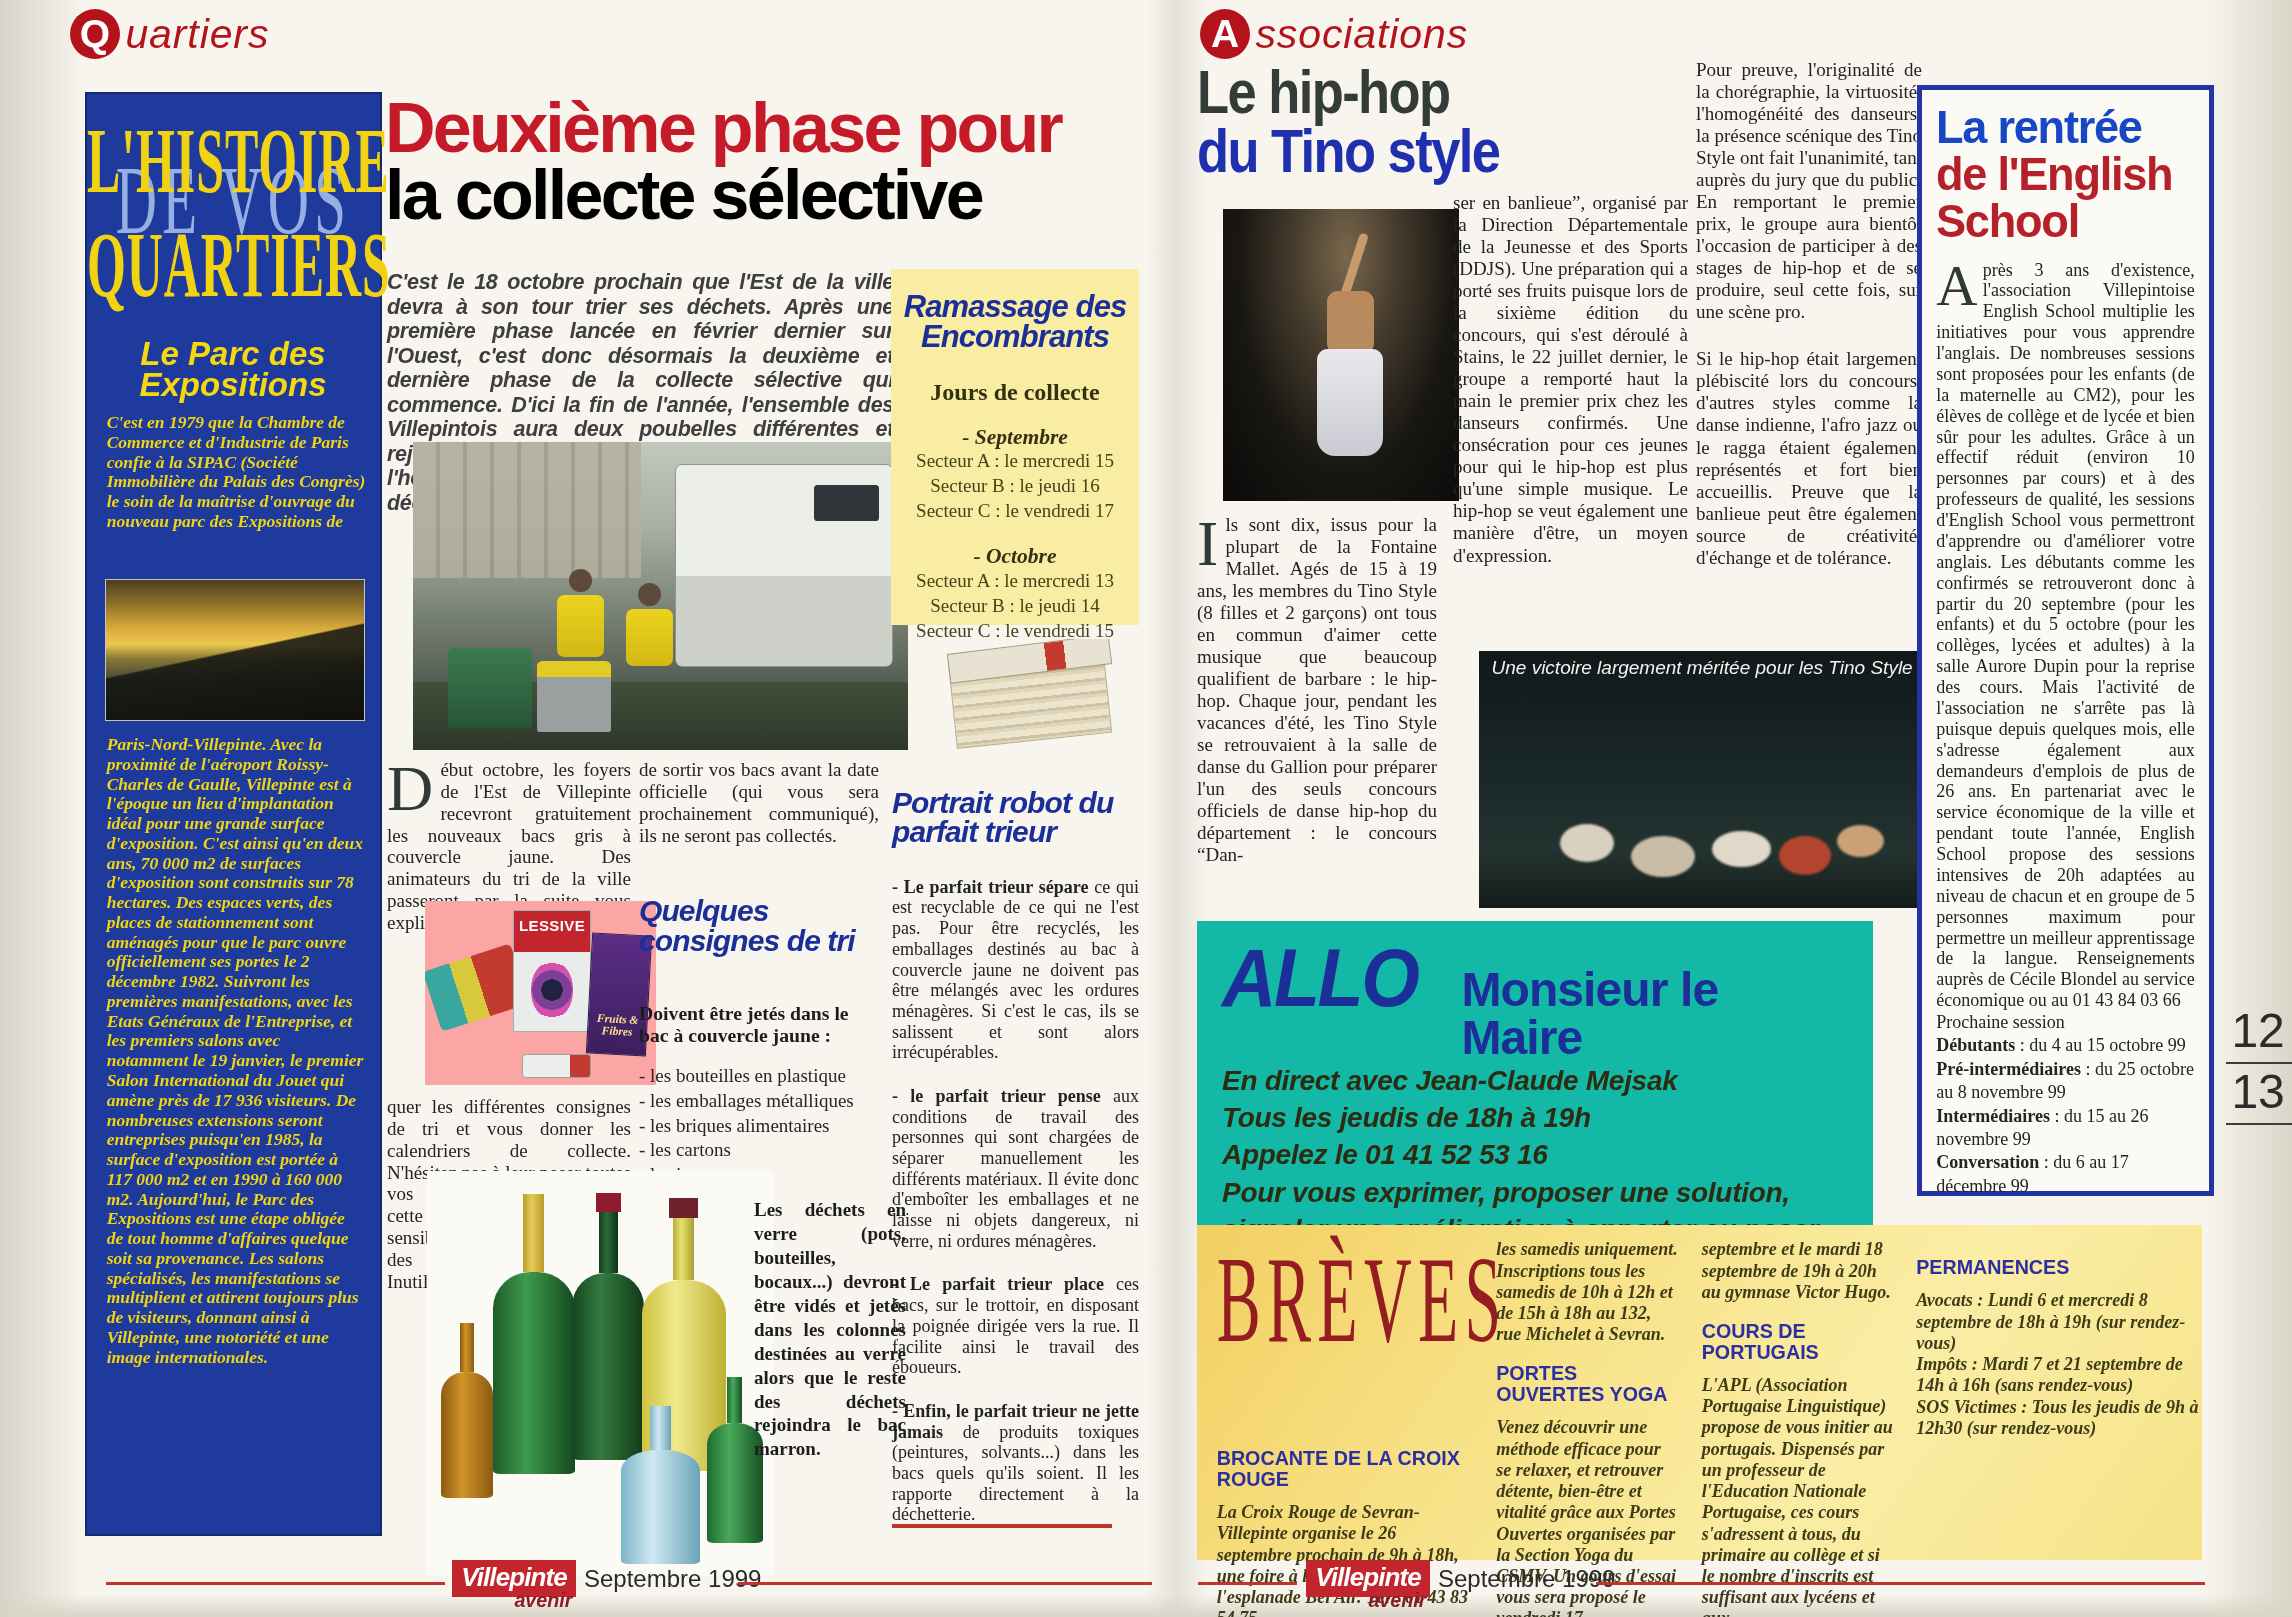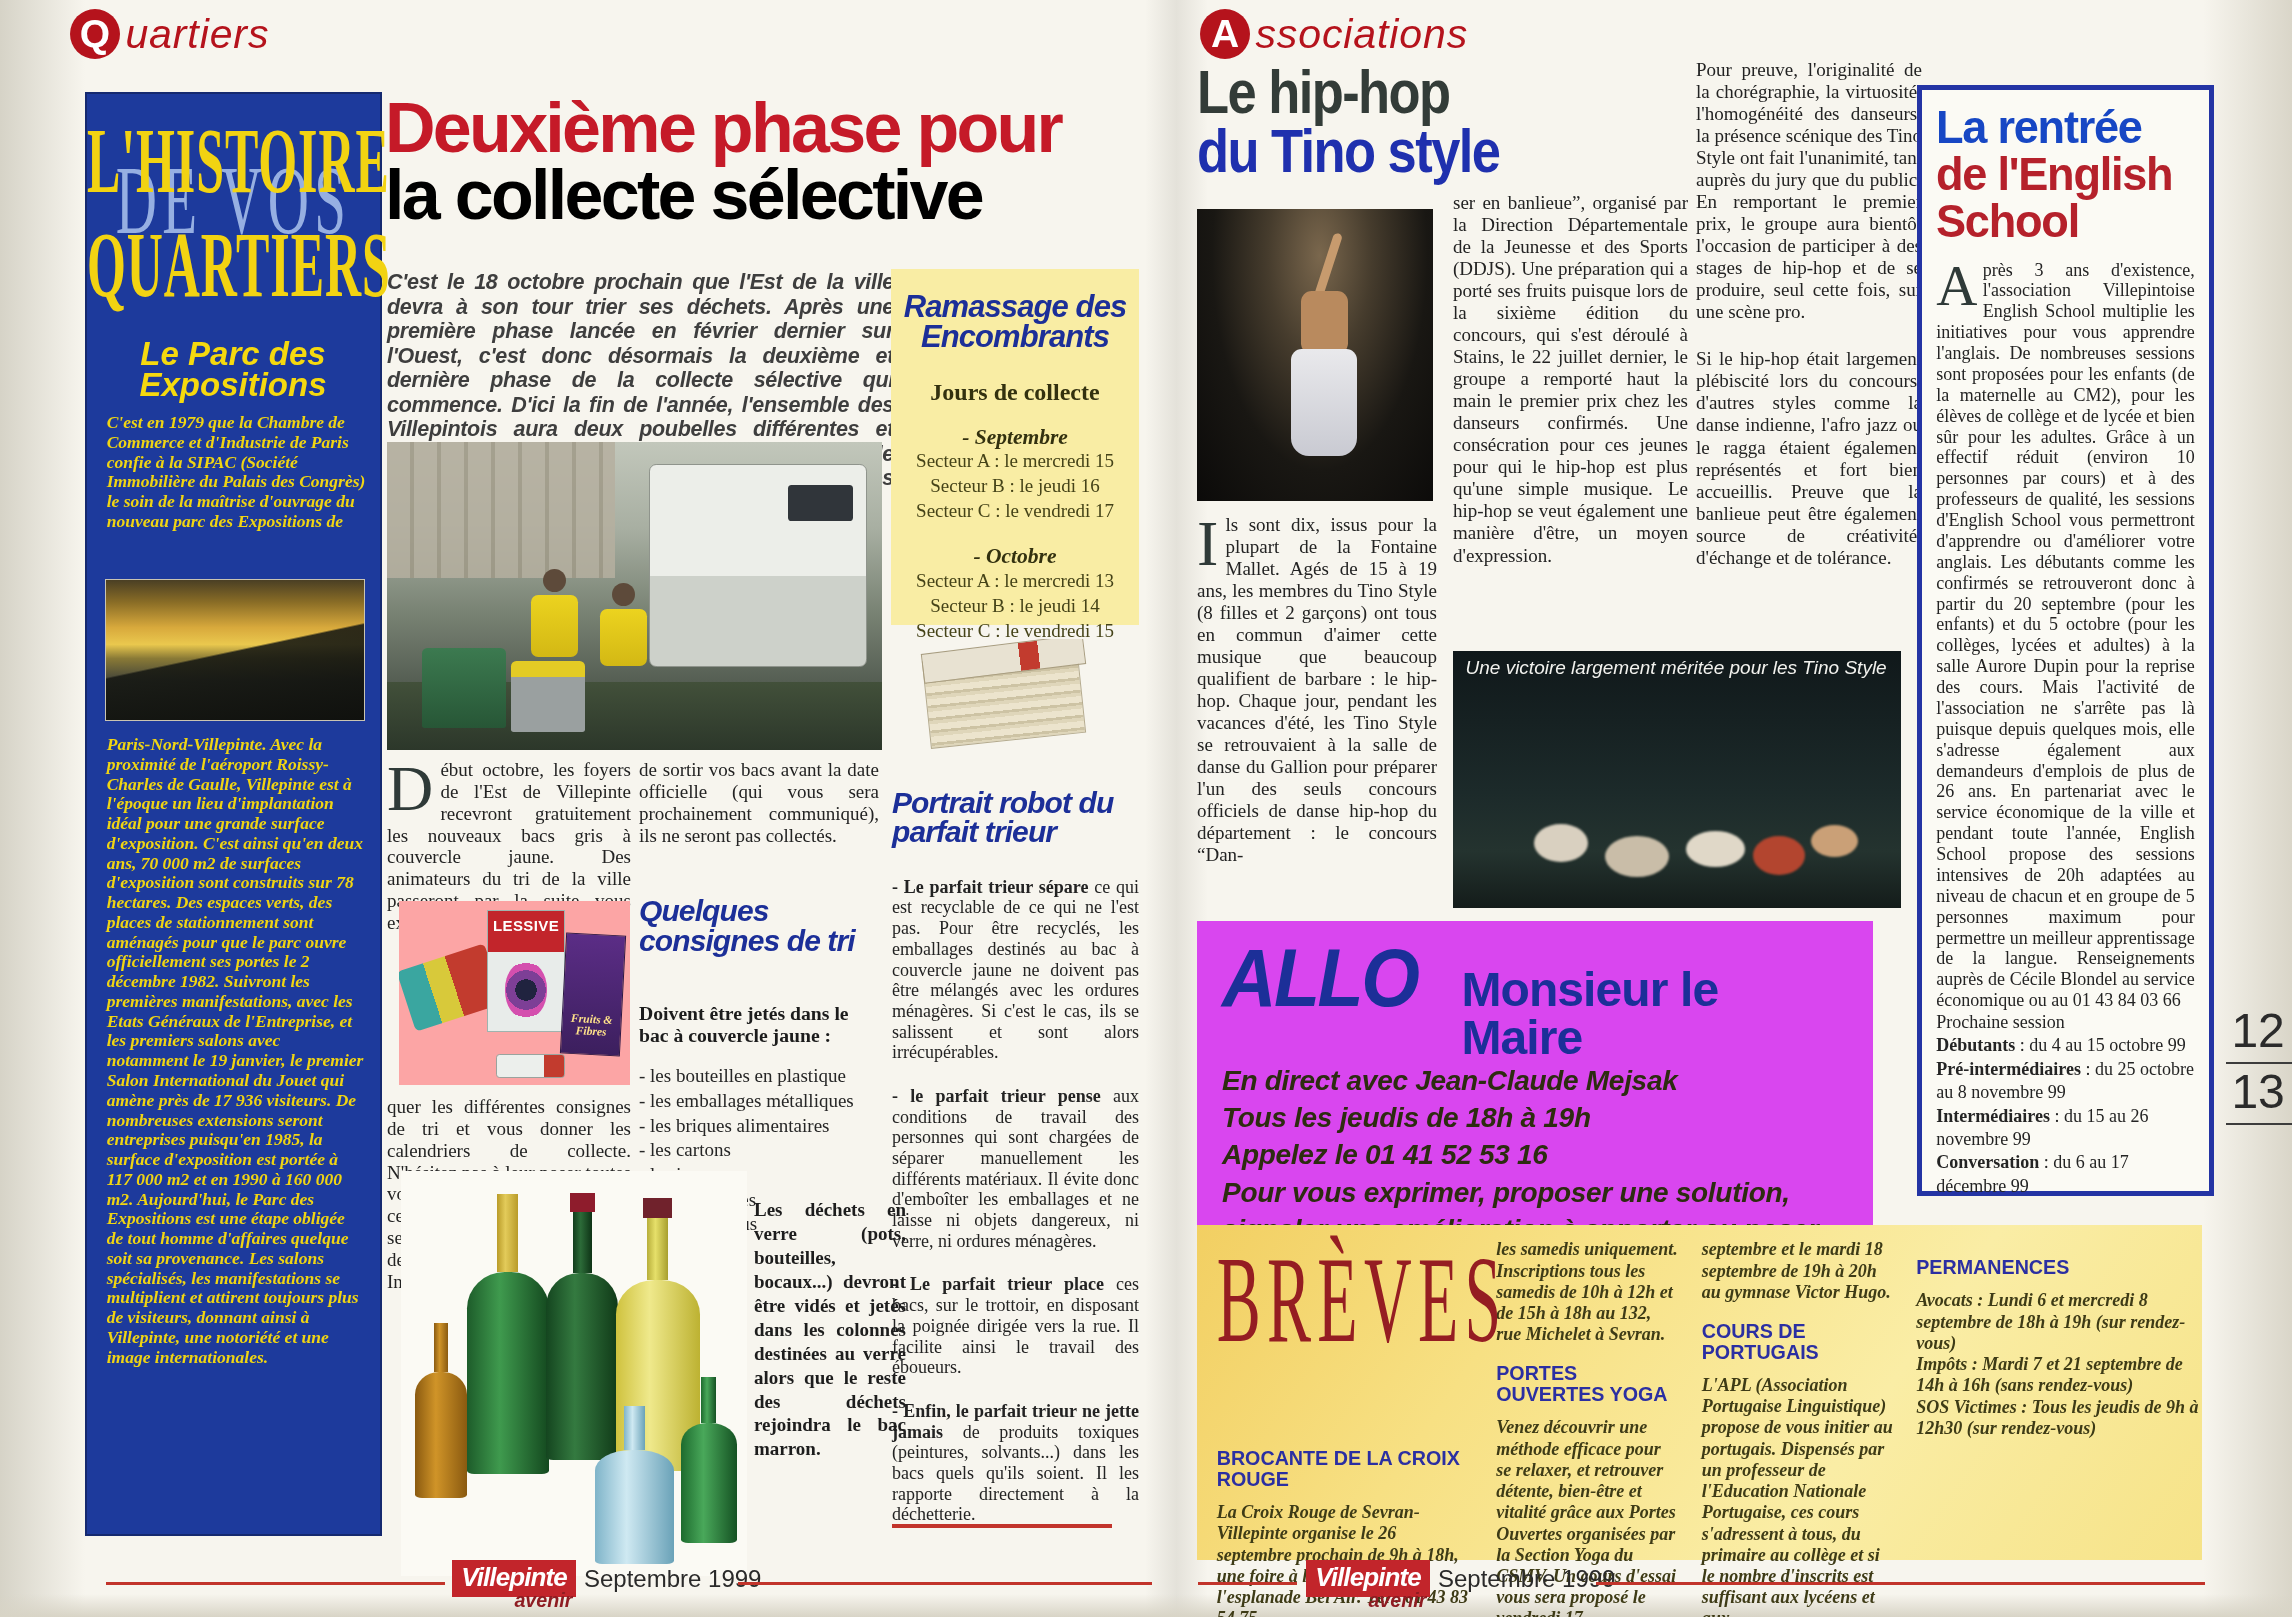--- a/index.html
+++ b/index.html
@@ -48,21 +48,21 @@
 
   
   #headline { left:385px; top:95px; width:776px;
     font:bold 70px/0.95 "Liberation Sans",sans-serif; letter-spacing:-2.7px; }
   #headline .h-red  { color:#c51a28; display:block; }
   #headline .h-blue { color:#000000; display:block; }
   #intro { left:387px; top:270px; width:507px;
     font:italic bold 21.5px/1.14 "Liberation Sans",sans-serif; color:#3e3e3e;
     text-align:justify; letter-spacing:-0.3px; }
 
-  .photo { overflow:hidden; }
+  .photo { overflow:hidden;margin-left:26px; }
   #truck-photo { left:387px; top:442px; width:495px; height:308px;
     background:linear-gradient(180deg,#c2c7bb 0%,#a8afa2 28%,#798374 55%,#555e53 78%,#3c443c 100%); }
   .tp-building { position:absolute; left:0; top:0; width:46%; height:44%;
     background:repeating-linear-gradient(90deg,#b6b0a0 0 23px,#a09a88 23px 27px),#b6b0a0; opacity:.85; }
   .tp-hedge { position:absolute; left:0; bottom:0; width:100%; height:22%;
     background:linear-gradient(180deg,#42503a,#2c372a); }
   .tp-truck { position:absolute; right:3%; top:7%; width:44%; height:66%;
     background:linear-gradient(180deg,#eceee9 0 55%,#cdd1ca 55% 100%); border-radius:7.2px; border:1.8px solid #8f948c; }
   .tp-truck-win { position:absolute; right:6%; top:10%; width:30%; height:18%; background:#30353a; border-radius:3.6px; }
   .tp-worker { position:absolute; width:47px; }
@@ -163,21 +163,21 @@
   #crew-caption { position:absolute; left:12.5px; top:7.2px; color:#f2f2ee;
     font:italic 19px/1 "Liberation Sans",sans-serif; }
   .crew-fig { position:absolute; border-radius:50%; filter:blur(0.9px); }
   #cf1 { left:18%; bottom:18%; width:54px; height:38px; background:#d9d0c0; }
   #cf2 { left:34%; bottom:12%; width:64px; height:41px; background:#c9bda8; }
   #cf3 { left:52%; bottom:16%; width:59px; height:36px; background:#e0d8c8; }
   #cf4 { left:67%; bottom:13%; width:52px; height:39px; background:#b3452f; }
   #cf5 { left:80%; bottom:20%; width:47px; height:32px; background:#caa077; }
 
   
-  #allo { left:1197px; top:921px; width:676px; height:373px; background:#d946ef; padding:16px 25px 0; }
+  #allo { left:1197px; top:921px; width:676px; height:373px; background:#14b8a6; padding:16px 25px 0; }
   #allo-head { display:flex; align-items:baseline; gap:27px; }
   #allo-word { color:#1c2f98; font:italic bold 82px/1 "Liberation Sans",sans-serif; letter-spacing:-2.7px; transform:scaleX(.92); transform-origin:left bottom; }
   #allo-rest { color:#1c2f98; font:bold 48px/1 "Liberation Sans",sans-serif; letter-spacing:-0.9px; }
   .allo-line { font:italic bold 28px/1.33 "Liberation Sans",sans-serif; color:#2d2c10; letter-spacing:-0.3px; }
 
   
   #breves { left:1197px; top:1225px; width:1005px; height:335px;
     background:linear-gradient(125deg,#f2cf62 0%,#f7e083 30%,#faeda5 65%,#f6e388 100%);
     display:flex; gap:21.5px; padding:14.3px 19.7px; }
   .bv-col { flex:0 0 auto; }

